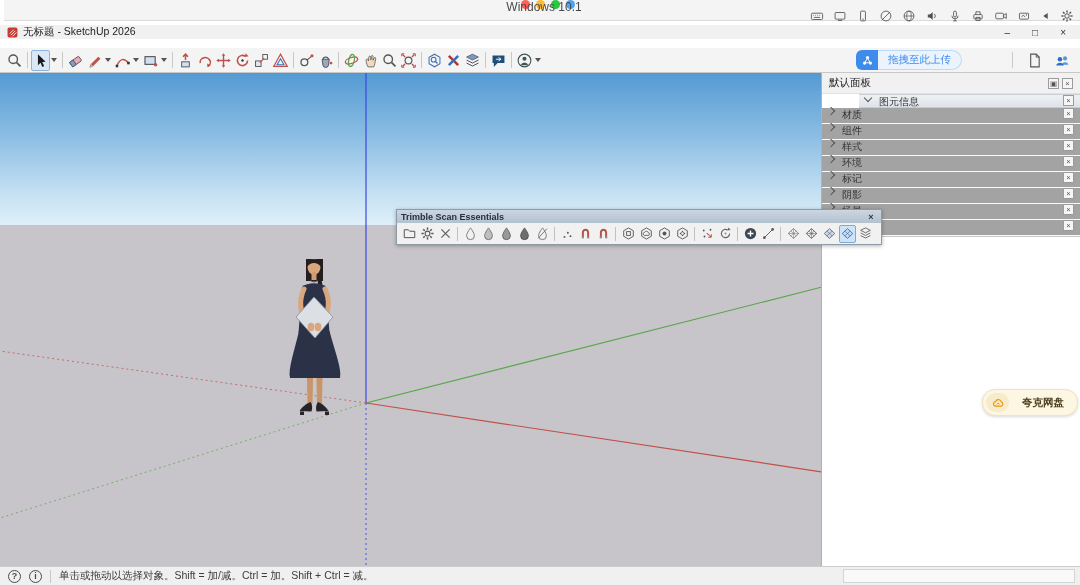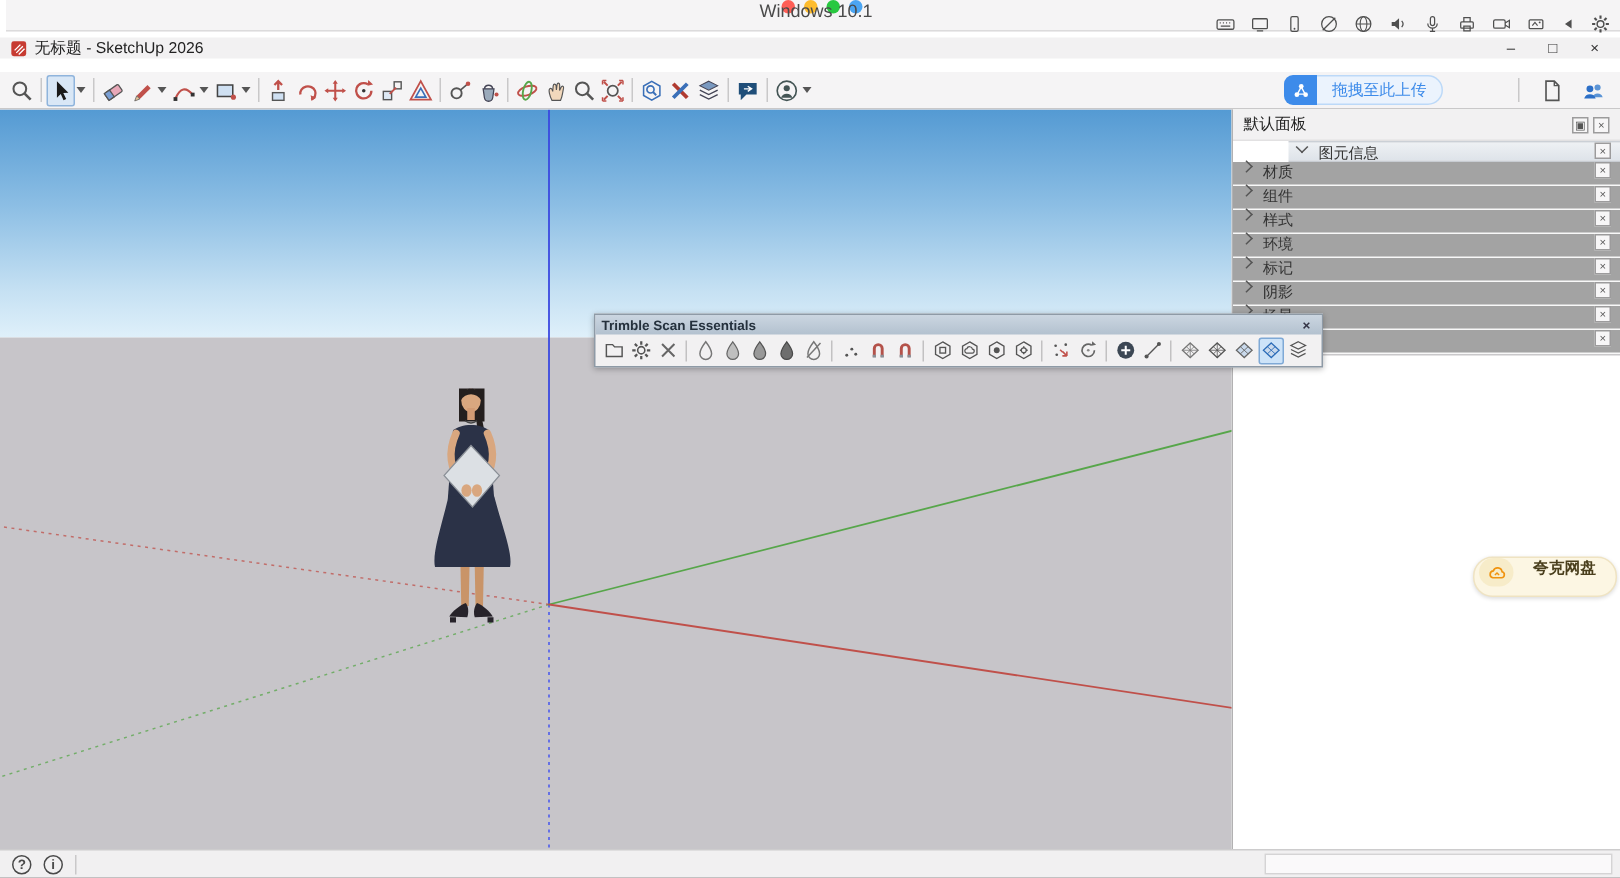--- a/index.html
+++ b/index.html
@@ -71,22 +71,22 @@
   .e-head .x{margin-left:auto;}
   .chev{width:5px;height:5px;border-right:1.3px solid #555;border-bottom:1.3px solid #555;display:inline-block;}
   .chev.r{transform:rotate(-45deg);margin-right:8px;}
   .chev.d{transform:rotate(45deg);margin-right:8px;}
   .e-body{height:139px;background:#fff;border-bottom:1px solid #D8D7D8;font-size:10.5px;color:#222;
     padding:7px 8px;box-sizing:border-box;}
   .sections{border-bottom:1px solid #C9C8CA;}
   .srow{height:16px;background:#a3a3a3;border-bottom:1px solid #F8F8F8;display:flex;align-items:flex-start;
     padding:0 6px;font-size:10px;color:#333;box-sizing:border-box;cursor:pointer;}
   .srow .x{margin-left:auto;}
-  .quark{position:absolute;left:160px;top:298px;width:94px;height:25px;background:#FCF6E3;
-    border:1px solid #EFE3C2;border-radius:13px;display:flex;box-shadow:0 1px 3px rgba(0,0,0,.15);cursor:pointer;}
+  .quark{position:absolute;left:160px;top:316px;width:94px;height:25px;background:#FCF6E3;
+    border:1px solid #EFE3C2;border-radius:13px;display:flex;align-items:center;box-shadow:0 1px 3px rgba(0,0,0,.15);cursor:pointer;}
   .quark .csq{width:23px;height:19px;background:#F7ECC9;border-radius:10px;margin-left:3px;
     display:flex;align-items:center;justify-content:center;}
   .quark .csq svg{width:14px;height:14px;}
   .quark .qlbl{flex:1;text-align:center;font-size:10.5px;font-weight:bold;color:#4A3F1D;}
   
   .status{position:absolute;left:0;top:566px;width:1080px;height:19px;background:#F1F0F1;
     border-top:1px solid #CDCCCD;display:flex;align-items:center;box-sizing:border-box;font-size:10.5px;color:#3C3C3C;}
   .stc{width:13px;height:13px;border:1.2px solid #4A4A4A;border-radius:50%;display:flex;align-items:center;
     justify-content:center;font-size:9px;font-weight:bold;color:#4A4A4A;box-sizing:border-box;margin-left:8px;cursor:pointer;}
   .vdiv{width:1px;height:13px;background:#C9C8C9;margin:0 8px;}
@@ -810,16 +810,17 @@
           </svg>
         </span>
       <span class="qlbl">夸克网盘</span>
     </div>
   </div>
 
   <div class="status">
     <span class="stc">?</span>
     <span class="stc">i</span>
     <span class="vdiv"></span>
+    <span>单击或拖动以选择对象。Shift = 加/减。Ctrl = 加。Shift + Ctrl = 减。</span>
     <span class="measure"></span>
   </div>
 
 </div>
 
 </body></html>

